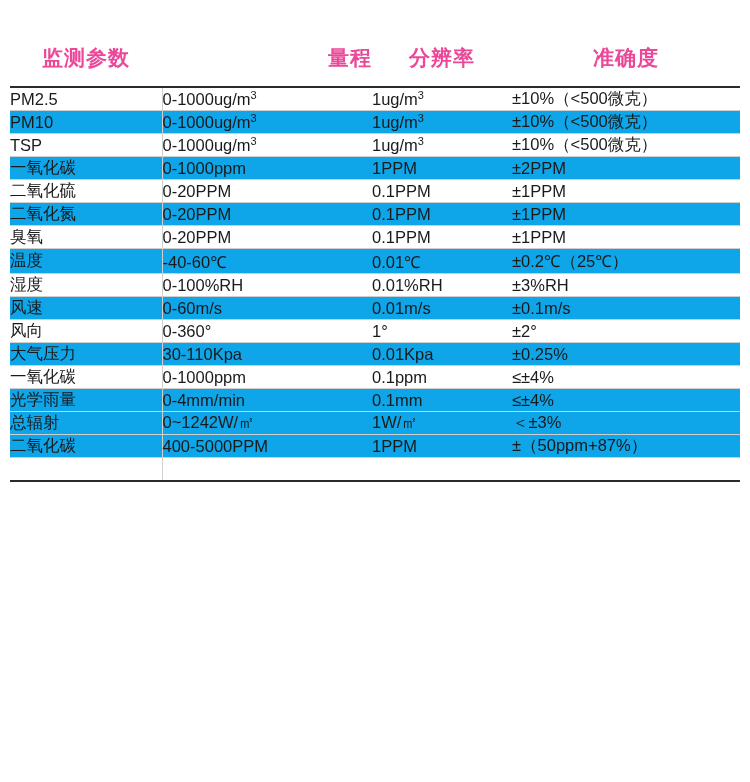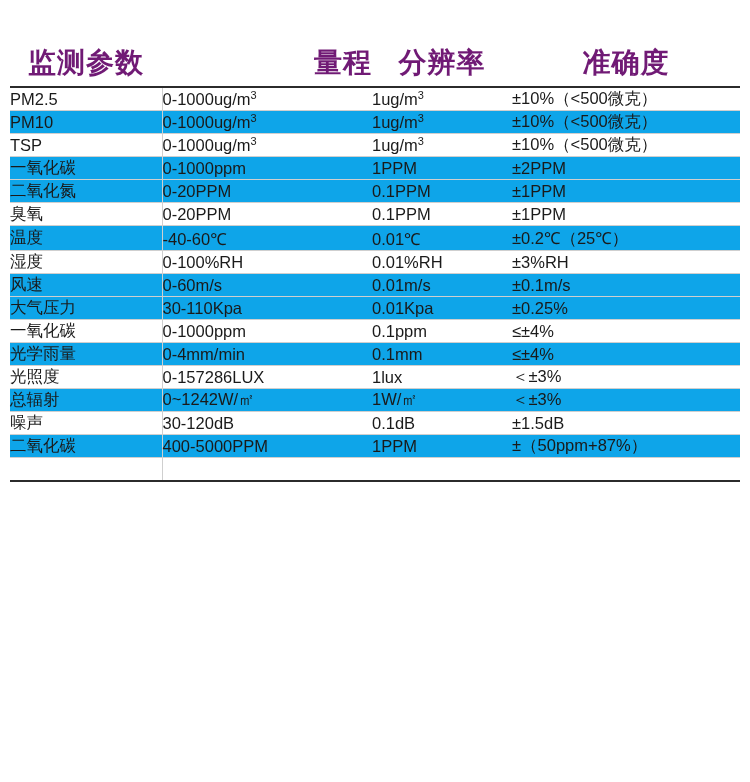--- a/index.html
+++ b/index.html
@@ -22,26 +22,26 @@
     display: flex;
     flex-direction: column;
   }
   table.spec {
     width: 730px;
     margin-top: 38px;
     border-collapse: collapse;
     table-layout: fixed;
   }
   table.spec thead th {
-    font-size: 28px;
+    font-size: 21px;
     font-weight: bold;
     text-align: center;
-    padding: 6px 0 4px 0;
+    padding: 6px 0 14px 0;
     border-bottom: 2px solid #2b2b2b;
-    color: #701a75;
+    color: #ec4899;
     letter-spacing: 1px;
   }
   table.spec thead th.c0 { width: 152px; }
   table.spec thead th.c1 { width: 210px; text-align: right; }
   table.spec thead th.c2 { width: 140px; }
   table.spec thead th.c3 { width: 228px; }
 
   table.spec tbody tr { height: 23px; }
   table.spec tbody tr.alt { background: #0ea5e9; }
   table.spec tbody td {
@@ -104,20 +104,26 @@
           <td class="col-range"><span>0-1000ug/m</span><span class="sup">3</span></td>
           <td class="col-res"><span>1ug/m</span><span class="sup">3</span></td>
           <td class="col-acc"><span>±10%（&lt;500微克）</span></td>
         </tr>
         <tr class="alt">
           <td class="col-param"><span>一氧化碳</span></td>
           <td class="col-range"><span>0-1000ppm</span></td>
           <td class="col-res"><span>1PPM</span></td>
           <td class="col-acc"><span>±2PPM</span></td>
         </tr>
+        <tr>
+          <td class="col-param"><span>二氧化硫</span></td>
+          <td class="col-range"><span>0-20PPM</span></td>
+          <td class="col-res"><span>0.1PPM</span></td>
+          <td class="col-acc"><span>±1PPM</span></td>
+        </tr>
         <tr class="alt">
           <td class="col-param"><span>二氧化氮</span></td>
           <td class="col-range"><span>0-20PPM</span></td>
           <td class="col-res"><span>0.1PPM</span></td>
           <td class="col-acc"><span>±1PPM</span></td>
         </tr>
         <tr>
           <td class="col-param"><span>臭氧</span></td>
           <td class="col-range"><span>0-20PPM</span></td>
           <td class="col-res"><span>0.1PPM</span></td>
@@ -134,55 +140,49 @@
           <td class="col-range"><span>0-100%RH</span></td>
           <td class="col-res"><span>0.01%RH</span></td>
           <td class="col-acc"><span>±3%RH</span></td>
         </tr>
         <tr class="alt">
           <td class="col-param"><span>风速</span></td>
           <td class="col-range"><span>0-60m/s</span></td>
           <td class="col-res"><span>0.01m/s</span></td>
           <td class="col-acc"><span>±0.1m/s</span></td>
         </tr>
+        <tr>
+          <td class="col-param"><span>风向</span></td>
+          <td class="col-range"><span>0-360°</span></td>
+          <td class="col-res"><span>1°</span></td>
+          <td class="col-acc"><span>±2°</span></td>
+        </tr>
         <tr class="alt">
           <td class="col-param"><span>大气压力</span></td>
           <td class="col-range"><span>30-110Kpa</span></td>
           <td class="col-res"><span>0.01Kpa</span></td>
           <td class="col-acc"><span>±0.25%</span></td>
         </tr>
         <tr>
           <td class="col-param"><span>一氧化碳</span></td>
           <td class="col-range"><span>0-1000ppm</span></td>
           <td class="col-res"><span>0.1ppm</span></td>
           <td class="col-acc"><span>≤±4%</span></td>
         </tr>
         <tr class="alt">
           <td class="col-param"><span>光学雨量</span></td>
           <td class="col-range"><span>0-4mm/min</span></td>
           <td class="col-res"><span>0.1mm</span></td>
           <td class="col-acc"><span>≤±4%</span></td>
         </tr>
-        <tr>
-          <td class="col-param"><span>光照度</span></td>
-          <td class="col-range"><span>0-157286LUX</span></td>
-          <td class="col-res"><span>1lux</span></td>
-          <td class="col-acc"><span>＜±3%</span></td>
-        </tr>
         <tr class="alt">
           <td class="col-param"><span>总辐射</span></td>
           <td class="col-range"><span>0~1242W/㎡</span></td>
           <td class="col-res"><span>1W/㎡</span></td>
           <td class="col-acc"><span>＜±3%</span></td>
-        </tr>
-        <tr>
-          <td class="col-param"><span>噪声</span></td>
-          <td class="col-range"><span>30-120dB</span></td>
-          <td class="col-res"><span>0.1dB</span></td>
-          <td class="col-acc"><span>±1.5dB</span></td>
         </tr>
         <tr class="alt">
           <td class="col-param"><span>二氧化碳</span></td>
           <td class="col-range"><span>400-5000PPM</span></td>
           <td class="col-res"><span>1PPM</span></td>
           <td class="col-acc"><span>±（50ppm+87%）</span></td>
         </tr>
         <tr>
           <td class="col-param"></td>
           <td class="col-range"></td>

